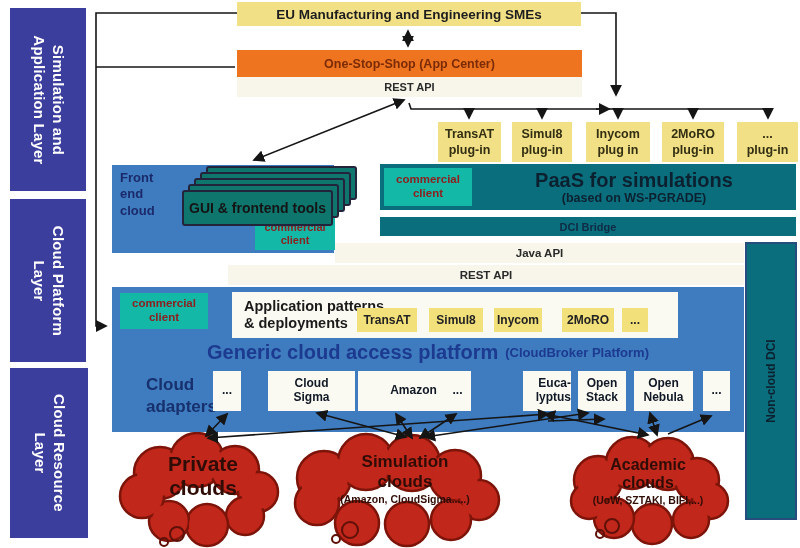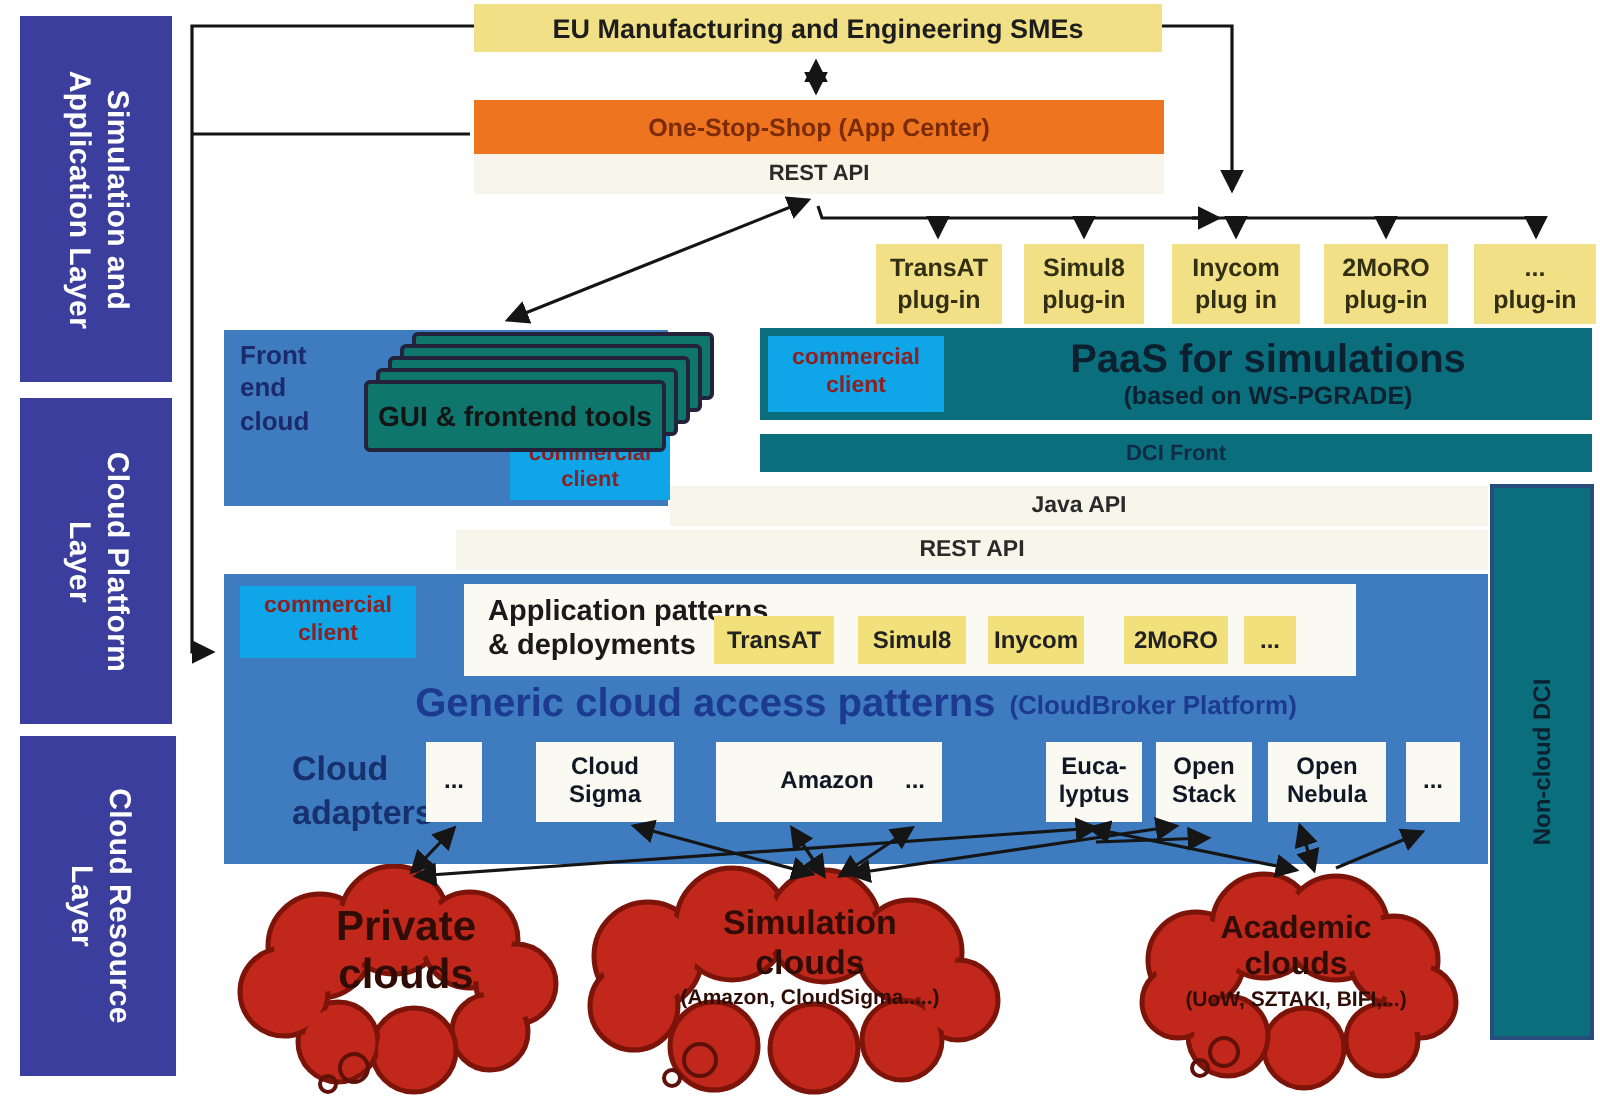--- a/index.html
+++ b/index.html
@@ -8,21 +8,21 @@
   .abs{position:absolute;}
   .flexc{display:flex;align-items:center;justify-content:center;text-align:center;}
   .col{flex-direction:column;}
   .b{font-weight:bold;}
   
   .purple{background:#3c3e9e;}
   .blue{background:#3e7bbf;}
   .teal{background:#0b6e7d;}
   .yellow{background:#f2e086;}
   .orange{background:#ee7420;}
-  .pink{background:#0ea5e9;}
+  .pink{background:#14b8a6;}
   .cream{background:#f8f6ea;}
   .whitebox{background:#fbfaf2;}
   
   .vwrap{overflow:visible;}
   .vtext{position:absolute;left:50%;top:50%;transform:translate(-50%,-50%) rotate(90deg);
          text-align:center;line-height:1.25;}
   .vtext span{display:block;white-space:nowrap;}
   .vtext-ccw{position:absolute;left:50%;top:50%;transform:translate(-50%,-50%) rotate(-90deg);
          white-space:nowrap;}
   .layer-label{color:#fff;font-size:15px;font-weight:bold;letter-spacing:.2px;}
@@ -193,21 +193,21 @@
     <div class="abs pink flexc b" style="left:4px;top:4px;width:88px;height:38px;font-size:11.5px;color:#8c2121;line-height:1.2;">
       <span style="width:72px;">commercial client</span>
     </div>
     <div class="abs flexc col" style="left:96px;top:0;width:316px;height:46px;">
       <span class="b" style="font-size:20px;color:#0c2130;line-height:1.1;">PaaS for simulations</span>
       <span class="b" style="font-size:12.5px;color:#0c2130;">(based on WS-PGRADE)</span>
     </div>
   </div>
 
   <div class="abs teal flexc b z2" style="left:380px;top:217px;width:416px;height:19px;font-size:11px;color:#0f2b45;">
-    <span>DCI Front</span>
+    <span>DCI Bridge</span>
   </div>
 
   <div class="abs cream flexc b z2" style="left:335px;top:243px;width:409px;height:20px;font-size:11.5px;color:#2a2a2a;">
     <span>Java API</span>
   </div>
   <div class="abs cream flexc b z2" style="left:228px;top:265px;width:516px;height:20px;font-size:11.5px;color:#2a2a2a;">
     <span>REST API</span>
   </div>
 
   <div class="abs blue z2" style="left:112px;top:287px;width:632px;height:81px;">
@@ -229,44 +229,44 @@
         <span>Inycom</span>
         </div>
       <div class="chip" style="left:330px;top:16px;width:52px;">
         <span>2MoRO</span>
         </div>
       <div class="chip" style="left:390px;top:16px;width:26px;">
         <span>...</span>
         </div>
     </div>
     <div class="abs flexc" style="left:0;top:52px;width:632px;height:26px;gap:7px;">
-      <span class="b" style="font-size:20px;color:#1c3a8f;">Generic cloud access patterns</span>
+      <span class="b" style="font-size:20px;color:#1c3a8f;">Generic cloud access platform</span>
       <span class="b" style="font-size:13px;color:#1c3a8f;">(CloudBroker Platform)</span>
     </div>
   </div>
 
   <div class="abs blue z2" style="left:112px;top:368px;width:632px;height:64px;">
     <div class="abs b" style="left:8px;top:6px;width:90px;font-size:17px;color:#17306e;line-height:1.3;margin-left:26px;">Cloud adapters</div>
     <div class="adapterbox" style="left:101px;width:28px;">
       <span>...</span>
       <span></span>
     </div>
-    <div class="adapterbox" style="left:156px;width:69px;">
+    <div class="adapterbox" style="left:156px;width:87px;">
       <span>Cloud</span>
       <span>Sigma</span>
     </div>
     <div class="adapterbox" style="left:246px;width:71px;padding-left:20px;">
       <span>Amazon</span>
       <span></span>
     </div>
     <div class="adapterbox" style="left:332px;width:27px;">
       <span>...</span>
       <span></span>
     </div>
-    <div class="adapterbox" style="left:411px;width:48px;">
+    <div class="adapterbox" style="left:411px;width:48px;align-items:flex-end;">
       <span>Euca-</span>
       <span>lyptus</span>
     </div>
     <div class="adapterbox" style="left:466px;width:48px;">
       <span>Open</span>
       <span>Stack</span>
     </div>
     <div class="adapterbox" style="left:522px;width:59px;">
       <span>Open</span>
       <span>Nebula</span>

